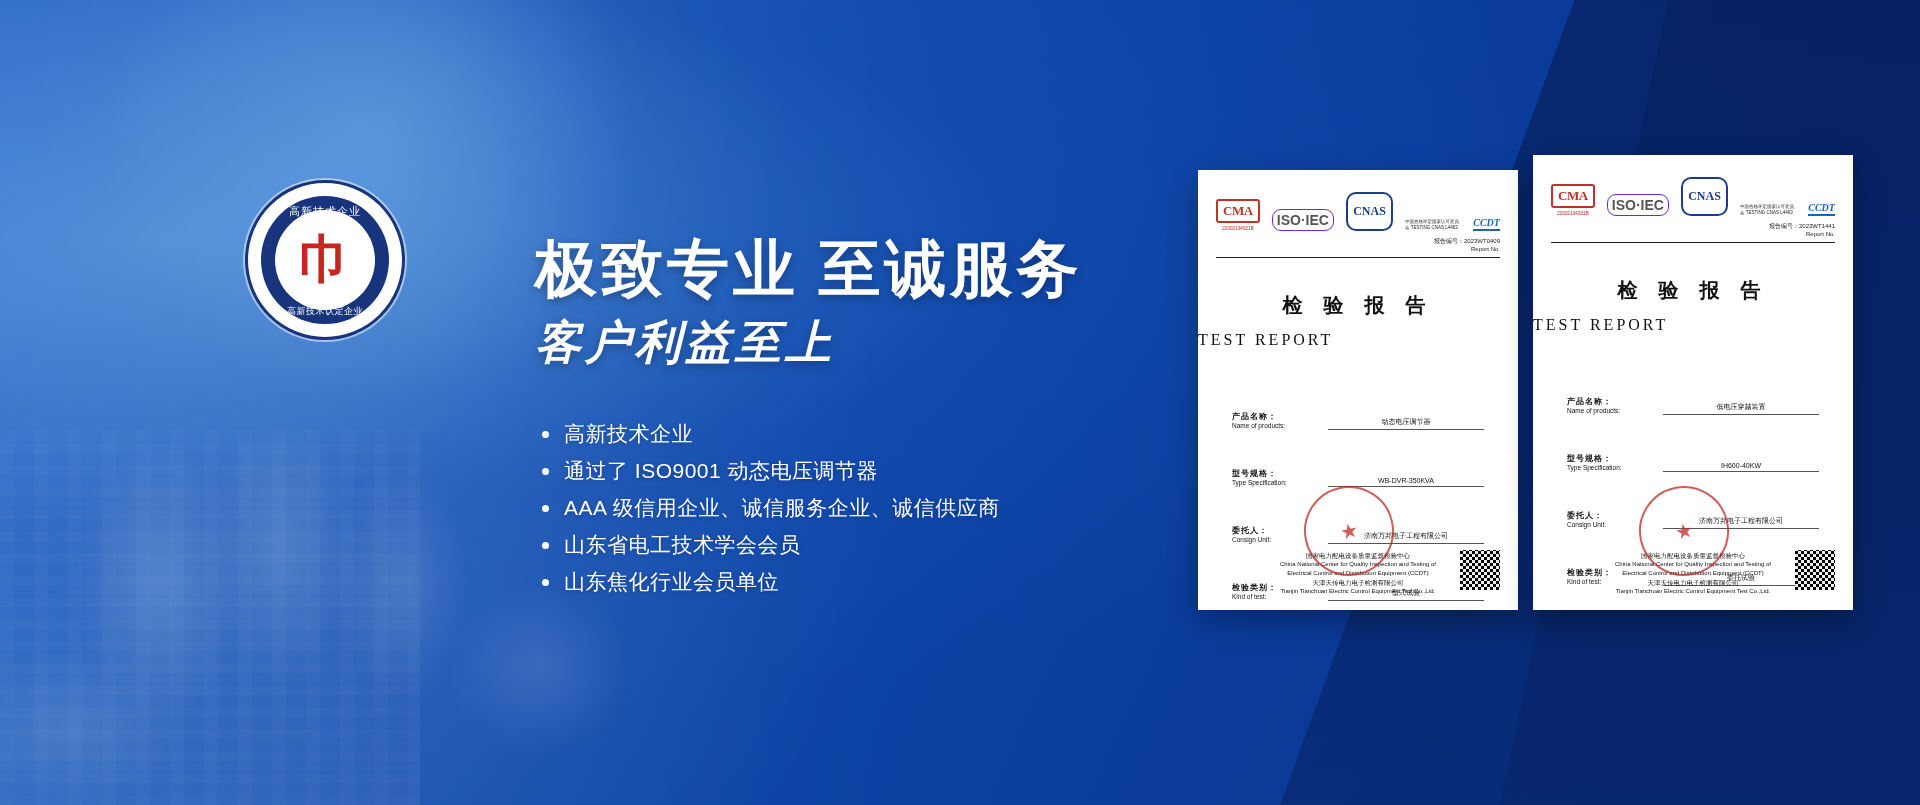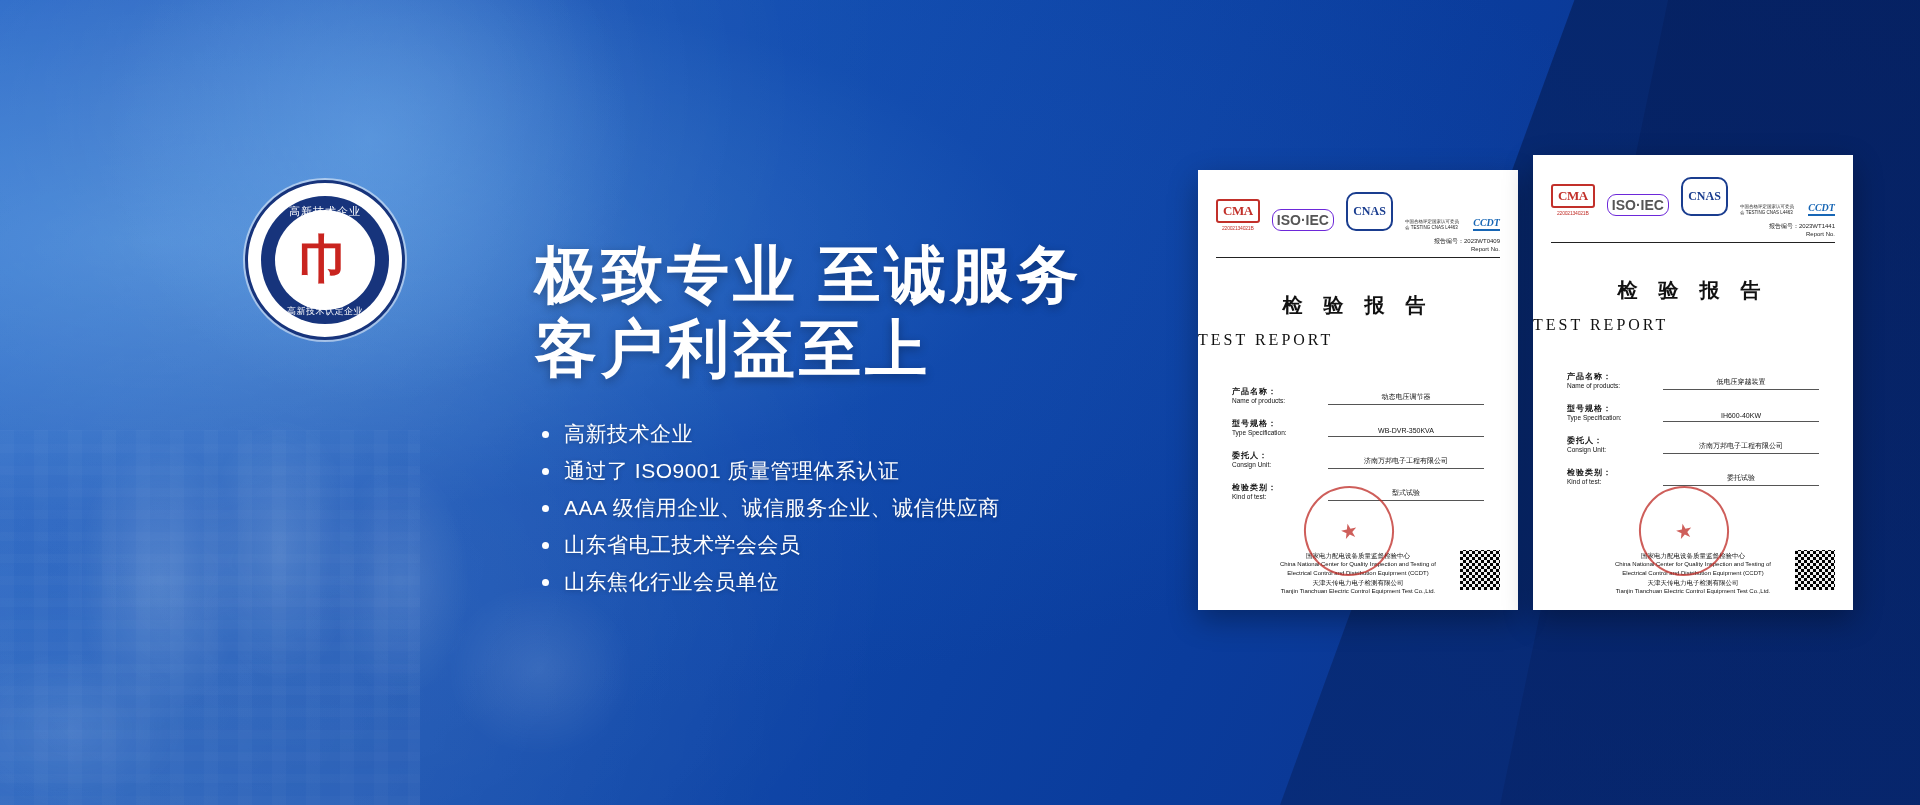--- a/index.html
+++ b/index.html
@@ -140,29 +140,29 @@
     top: 44px;
     text-align: center;
     color: #ffffff;
     font-size: 8px;
     letter-spacing: 3px;
   }
 
   
   .headline {
     position: absolute;
-    left: 535px; top: 238px;
+    left: 535px; top: 232px;
     color: #ffffff;
     font-family: "Liberation Serif", serif;
     font-weight: bold;
     letter-spacing: 4px;
     text-shadow: 0 3px 10px rgba(0,0,0,0.30);
   }
   .headline-line1 { font-size: 62px; line-height: 74px; white-space: nowrap; }
-  .headline-line2 { font-size: 62px; line-height: 74px; white-space: nowrap; }
+  .headline-line2 { font-size: 46px; line-height: 74px; white-space: nowrap; font-style: italic; }
 
   
   .bullets {
     position: absolute;
     left: 540px; top: 415px;
     list-style: none;
     margin: 0;
     padding: 0;
     color: #ffffff;
   }
@@ -275,21 +275,21 @@
     align-items: flex-end;
     margin-bottom: 14px;
   }
   .cert-field-label {
     width: 96px;
     flex: 0 0 96px;
     font-size: 6.5px;
     color: #111;
     line-height: 9px;
   }
-  .cert-field-label b { font-size: 8px; display: block; letter-spacing: 1px; }
+  .cert-field-label b { font-size: 8px; display: block; letter-spacing: 1px; margin-top: 25px; }
   .cert-field-value {
     flex: 1;
     font-size: 7px;
     color: #111;
     border-bottom: 1px solid #555;
     padding-bottom: 2px;
     text-align: center;
   }
   .cert-footer {
     position: absolute;
@@ -352,21 +352,21 @@
     <div class="badge-text-bottom">高新技术认定企业</div>
   </div>
 
   <div class="headline">
     <div class="headline-line1">极致专业 至诚服务</div>
     <div class="headline-line2">客户利益至上</div>
   </div>
 
   <ul class="bullets">
     <li>高新技术企业</li>
-    <li>通过了 ISO9001 质量管理体系认证</li>
+    <li>通过了 ISO9001 动态电压调节器</li>
     <li>AAA 级信用企业、诚信服务企业、诚信供应商</li>
     <li>山东省电工技术学会会员</li>
     <li>山东焦化行业会员单位</li>
   </ul>
 
   <div class="cert cert-1">
     <div class="cert-logos">
       <div class="logo-box">
         <div class="logo-cma">CMA</div>
         <div class="logo-cma-sub">22002134021B</div>

